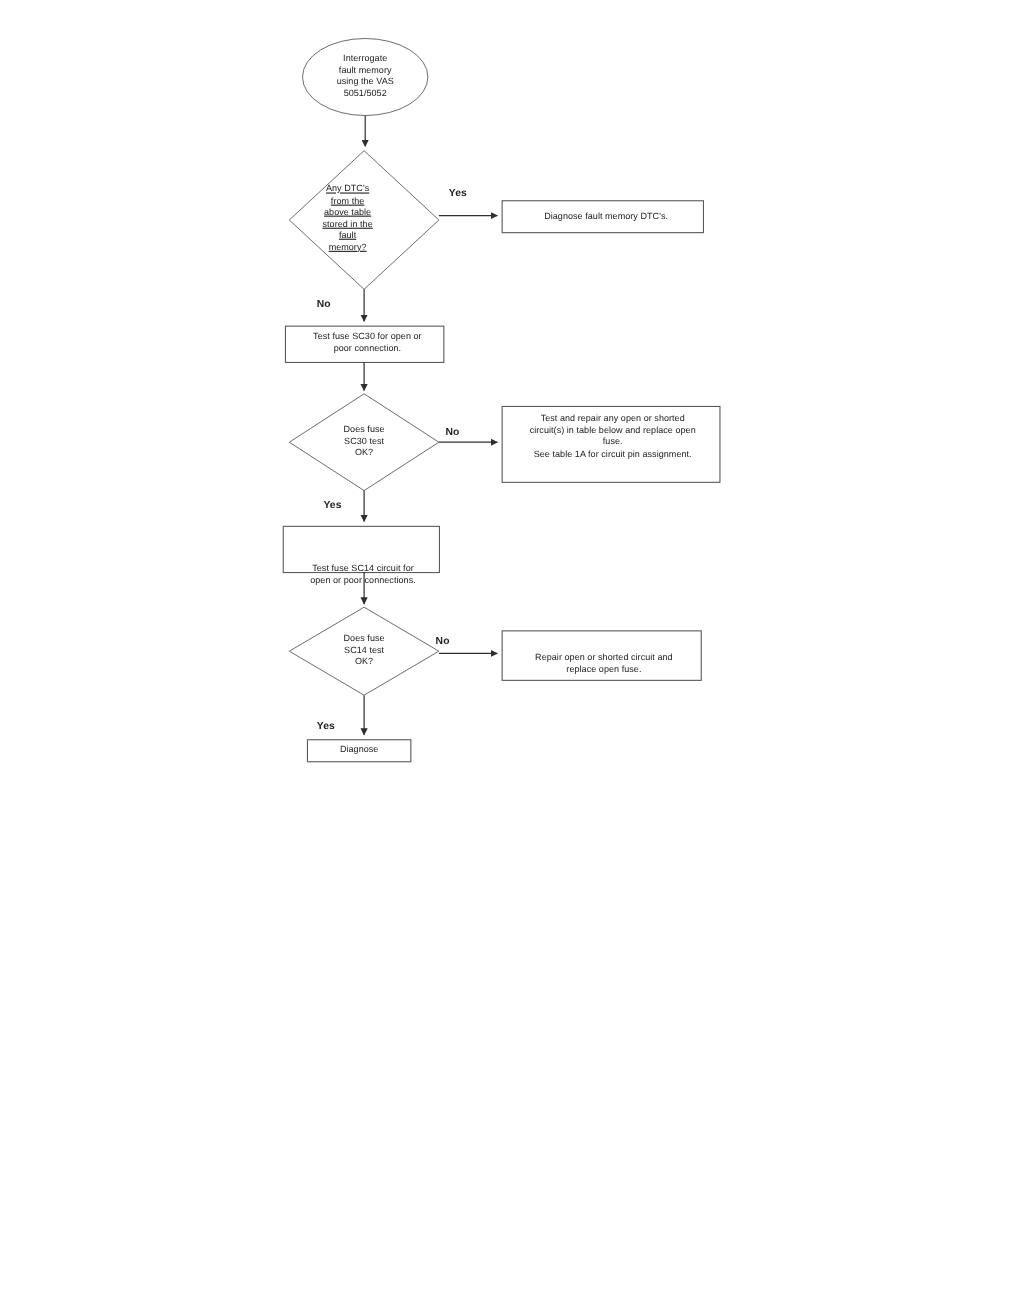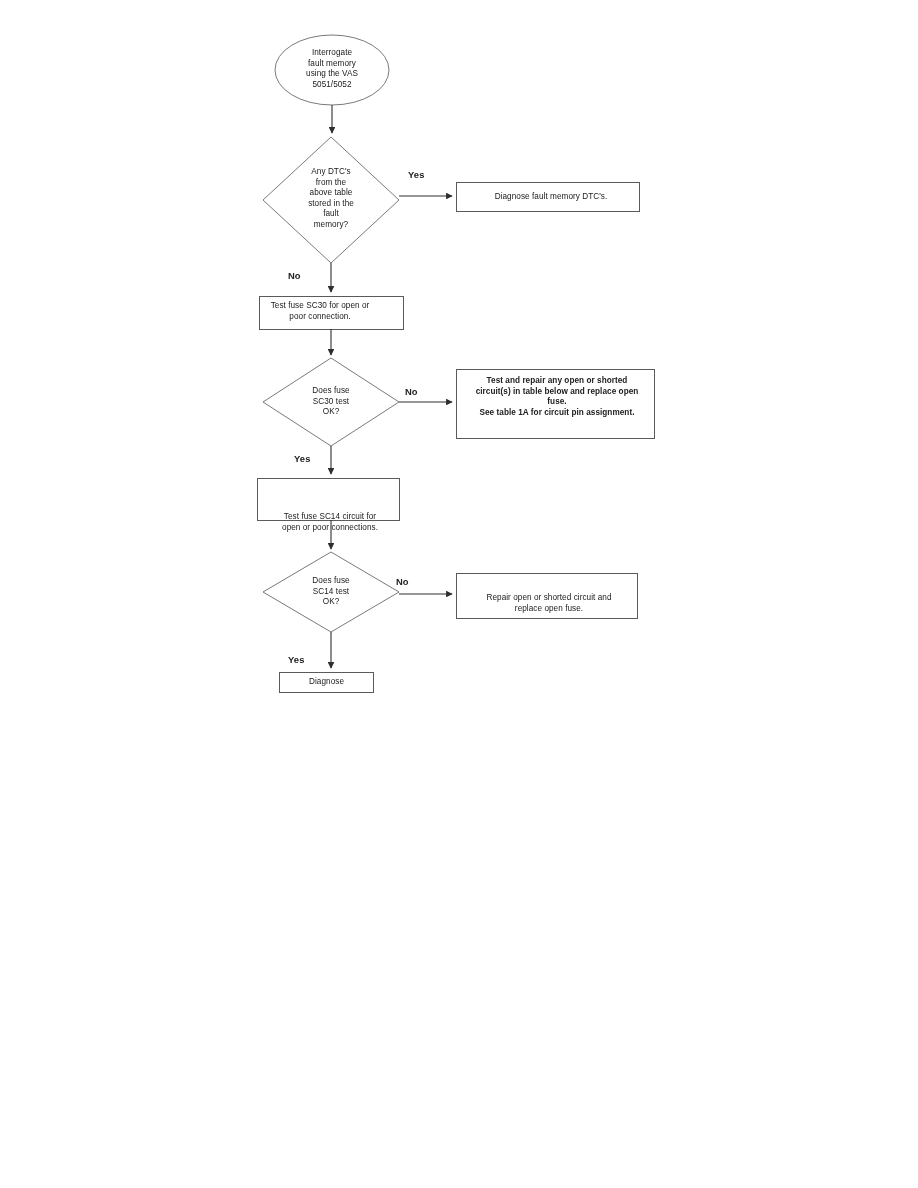--- a/index.html
+++ b/index.html
@@ -118,45 +118,45 @@
     <line class="connector" x1="331" y1="632" x2="331" y2="668" marker-end="url(#arrowhead)"></line>
 
     <rect class="shape-stroke" x="279.5" y="672.5" width="94" height="20"></rect>
   </svg>
 
   <div class="node-text txt-center" style="left:272px; top:48px; width:120px;">Interrogate
 fault memory
 using the VAS
 5051/5052</div>
 
-  <div class="node-text txt-center" style="left:281px; top:167px; width:100px;">Any DTC's
+  <div class="node-text txt-center" style="left:266px; top:167px; width:100px;text-decoration:underline;">Any DTC's
 from the
 above table
 stored in the
 fault
 memory?</div>
 
   <div class="edge-label" style="left:408px; top:169px;">Yes</div>
 
   <div class="edge-label" style="left:288px; top:270px;">No</div>
 
   <div class="node-text txt-left" style="left:467px; top:192px; width:168px;">Diagnose fault memory DTC's.</div>
 
-  <div class="node-text txt-left" style="left:254px; top:301px; width:132px;">Test fuse SC30 for open or
+  <div class="node-text txt-left" style="left:268px; top:301px; width:132px;">Test fuse SC30 for open or
 poor connection.</div>
 
   <div class="node-text txt-center" style="left:286px; top:386px; width:90px;">Does fuse
 SC30 test
 OK?</div>
 
   <div class="edge-label" style="left:405px; top:386px;">No</div>
 
   <div class="edge-label" style="left:294px; top:453px;">Yes</div>
 
-  <div class="node-text txt-left" style="left:462px; top:376px; width:190px;font-weight:bold;">Test and repair any open or shorted
+  <div class="node-text txt-left" style="left:462px; top:376px; width:190px;">Test and repair any open or shorted
 circuit(s) in table below and replace open
 fuse.
 See table 1A for circuit pin assignment.</div>
 
   <div class="node-text txt-left" style="left:265px; top:512px; width:130px;">Test fuse SC14 circuit for
 open or poor connections.</div>
 
   <div class="node-text txt-center" style="left:286px; top:576px; width:90px;">Does fuse
 SC14  test
 OK?</div>

